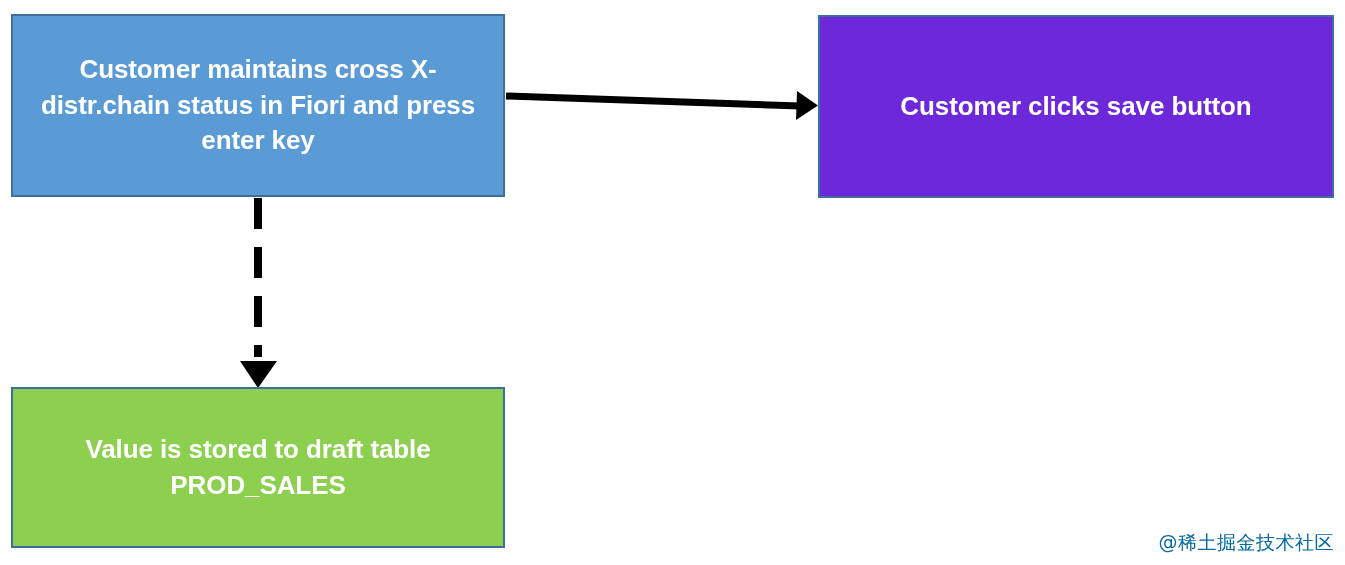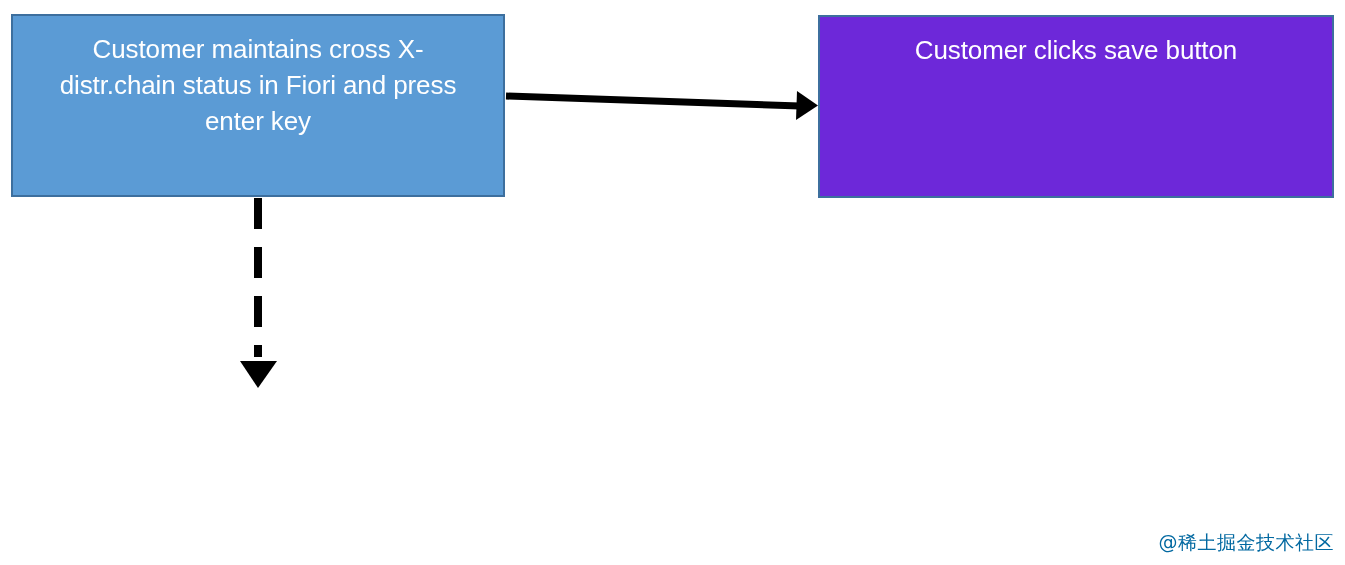--- a/index.html
+++ b/index.html
@@ -15,24 +15,25 @@
     position: relative;
     width: 1345px;
     height: 565px;
     background: #ffffff;
     overflow: hidden;
   }
   .node {
     position: absolute;
     box-sizing: border-box;
     display: flex;
+    align-items: center;
     justify-content: center;
     text-align: center;
     color: #ffffff;
-    font-weight: normal;
+    font-weight: bold;
     font-size: 26px;
     line-height: 1.38;
     letter-spacing: -0.1px;
     padding: 16px 22px;
     border: 2px solid #3D6F9E;
   }
   .node-text {
     display: block;
     width: 100%;
     white-space: pre-line;
@@ -96,16 +97,19 @@
   </svg>
 
   <div class="node" id="node-maintain-status">
     <span class="node-text">Customer maintains cross X-distr.chain status in Fiori and press enter key</span>
   </div>
 
   <div class="node" id="node-click-save">
     <span class="node-text">Customer clicks save button</span>
   </div>
 
+  <div class="node" id="node-draft-table">
+    <span class="node-text">Value is stored to draft table PROD_SALES</span>
+  </div>
 
   <div id="watermark">@稀土掘金技术社区</div>
 
 </div>
 
 </body></html>

